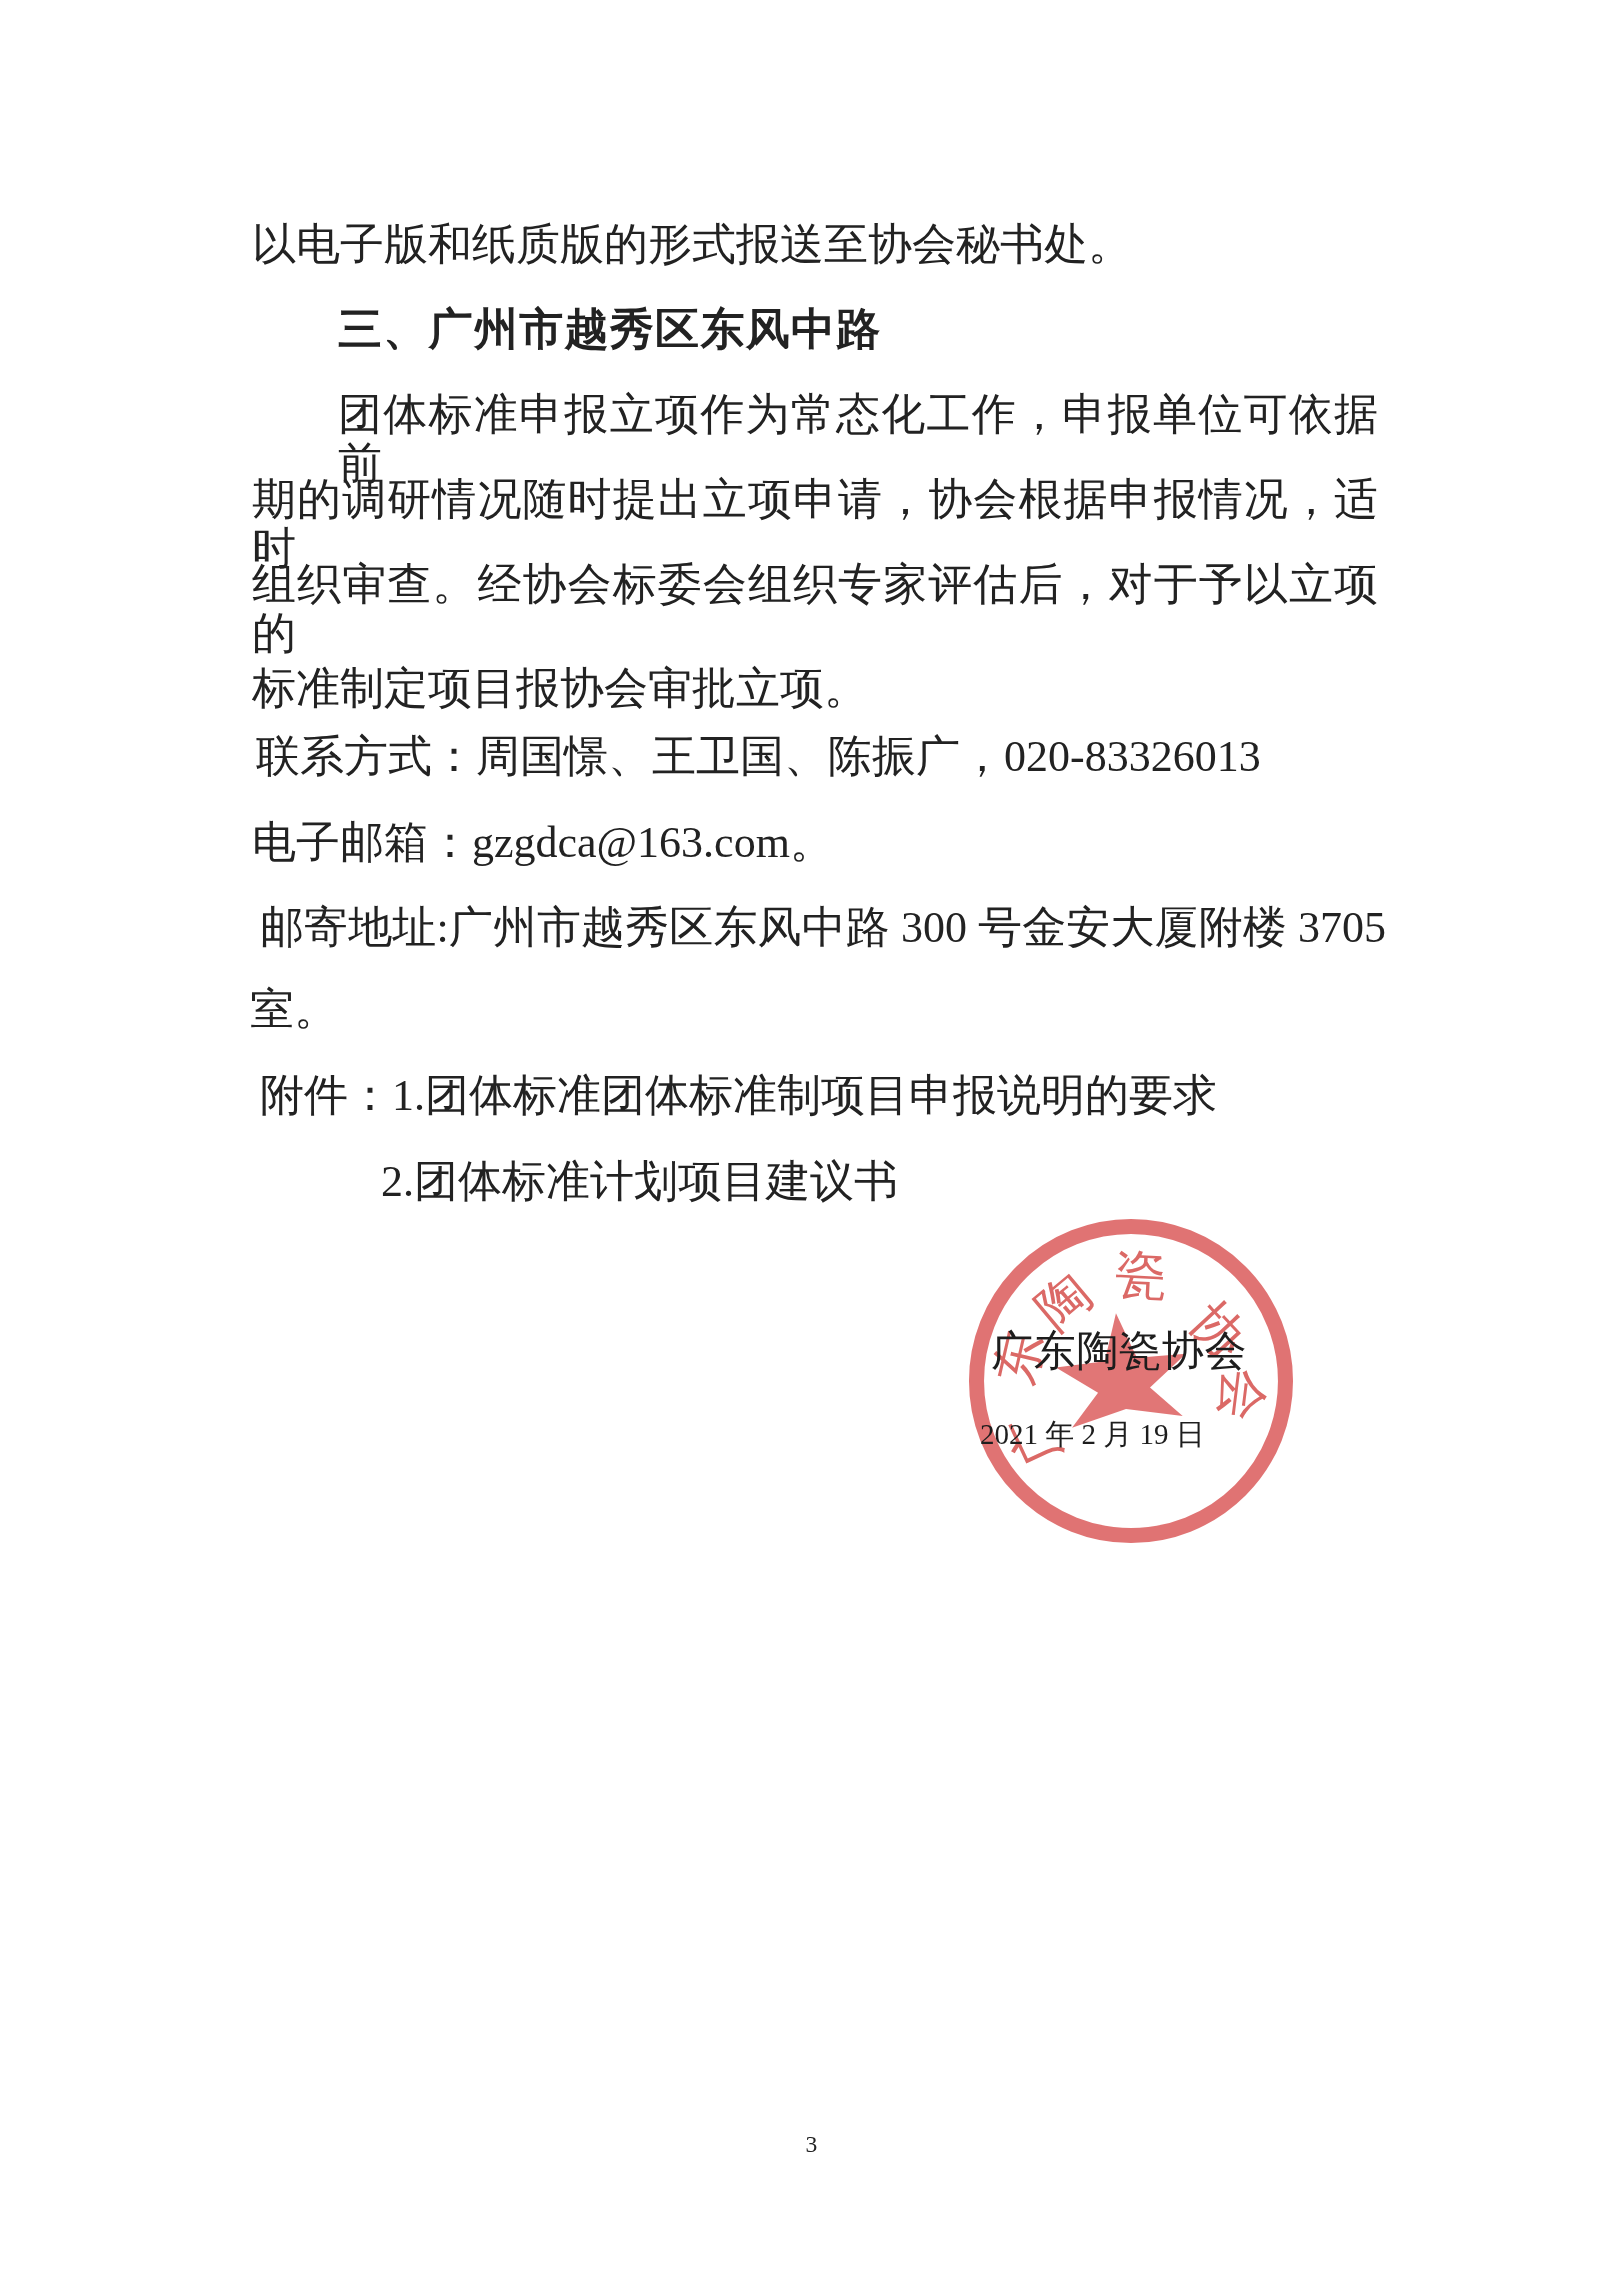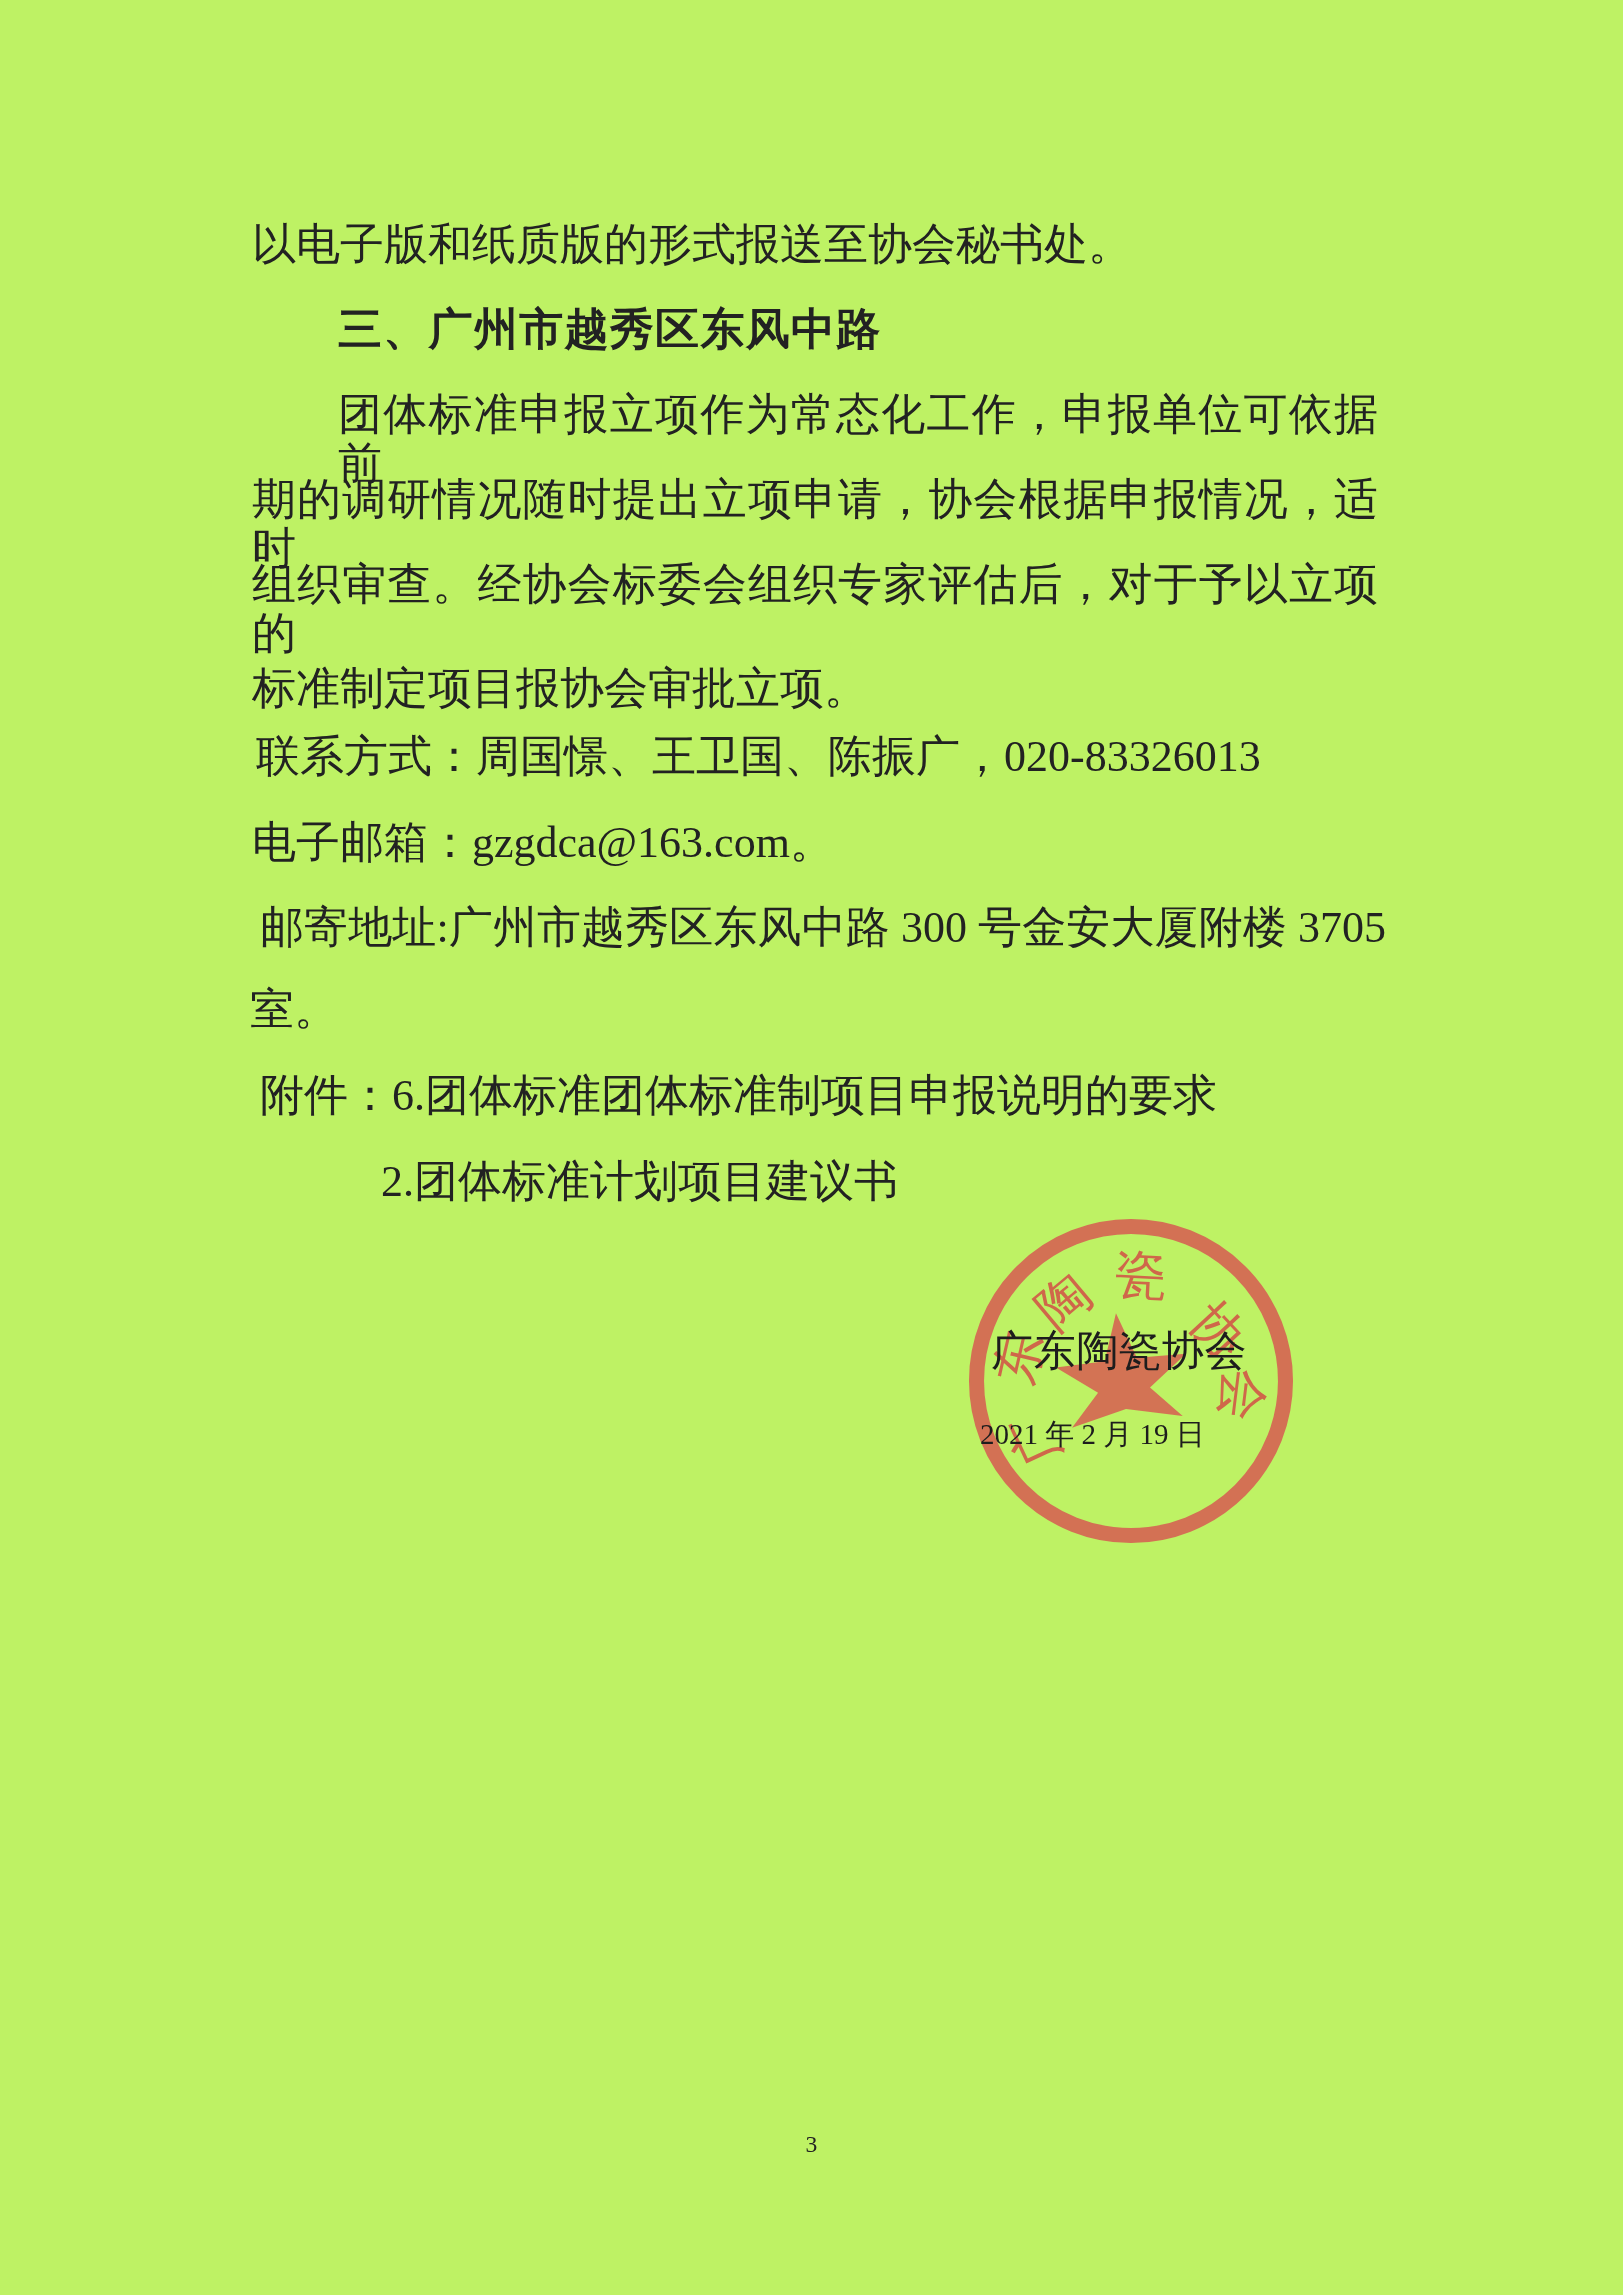--- a/index.html
+++ b/index.html
@@ -1,20 +1,20 @@
 <!DOCTYPE html>
 <html style="font-size:10.5px"><head>
 <meta charset="utf-8">
 <style>
   html,body { margin:0; padding:0; background:#e8e8e8; }
   .page {
     position:relative;
     width:1623px; height:2295px;
     margin:0 auto;
-    background:#bef264;
+    background:#ffffff;
     overflow:hidden;
     font-family:"Liberation Serif", serif;
     color:#222222;
   }
   .ln {
     position:absolute;
     font-size:44px;
     line-height:1.12;
     white-space:nowrap;
     letter-spacing:0;
@@ -70,21 +70,21 @@
   <div class="ln" style="left:252px; top:648px;margin-top:16px;">标准制定项目报协会审批立项。</div>
 
   <div class="ln" style="left:256px; top:732px;">联系方式：周国憬、王卫国、陈振广，020-83326013</div>
 
   <div class="ln" style="left:252px; top:818px;">电子邮箱：gzgdca@163.com。</div>
 
   <div class="ln just" style="left:252px; top:903px; width:1126px;margin-left:8px;">邮寄地址:广州市越秀区东风中路 300 号金安大厦附楼 3705</div>
 
   <div class="ln" style="left:250px; top:985px;">室。</div>
 
-  <div class="ln" style="left:260px; top:1071px;">附件：6.团体标准团体标准制项目申报说明的要求</div>
+  <div class="ln" style="left:260px; top:1071px;">附件：1.团体标准团体标准制项目申报说明的要求</div>
 
   <div class="ln" style="left:381px; top:1157px;">2.团体标准计划项目建议书</div>
 
   <div class="seal">
     <svg width="326" height="326" viewBox="0 0 498 498">
       <circle cx="249" cy="249" r="236" fill="none" stroke="#d85050" stroke-width="23" stroke-opacity="0.8"></circle>
       <g transform="translate(237,250) rotate(-6)">
         <polygon points="0,-105 24.7,-34 99.9,-32.4 39.9,13 85,61.7 0,42 -85,61.7 -39.9,13 -99.9,-32.4 -24.7,-34" fill="#d85050" fill-opacity="0.78"></polygon>
       </g>
     </svg>

